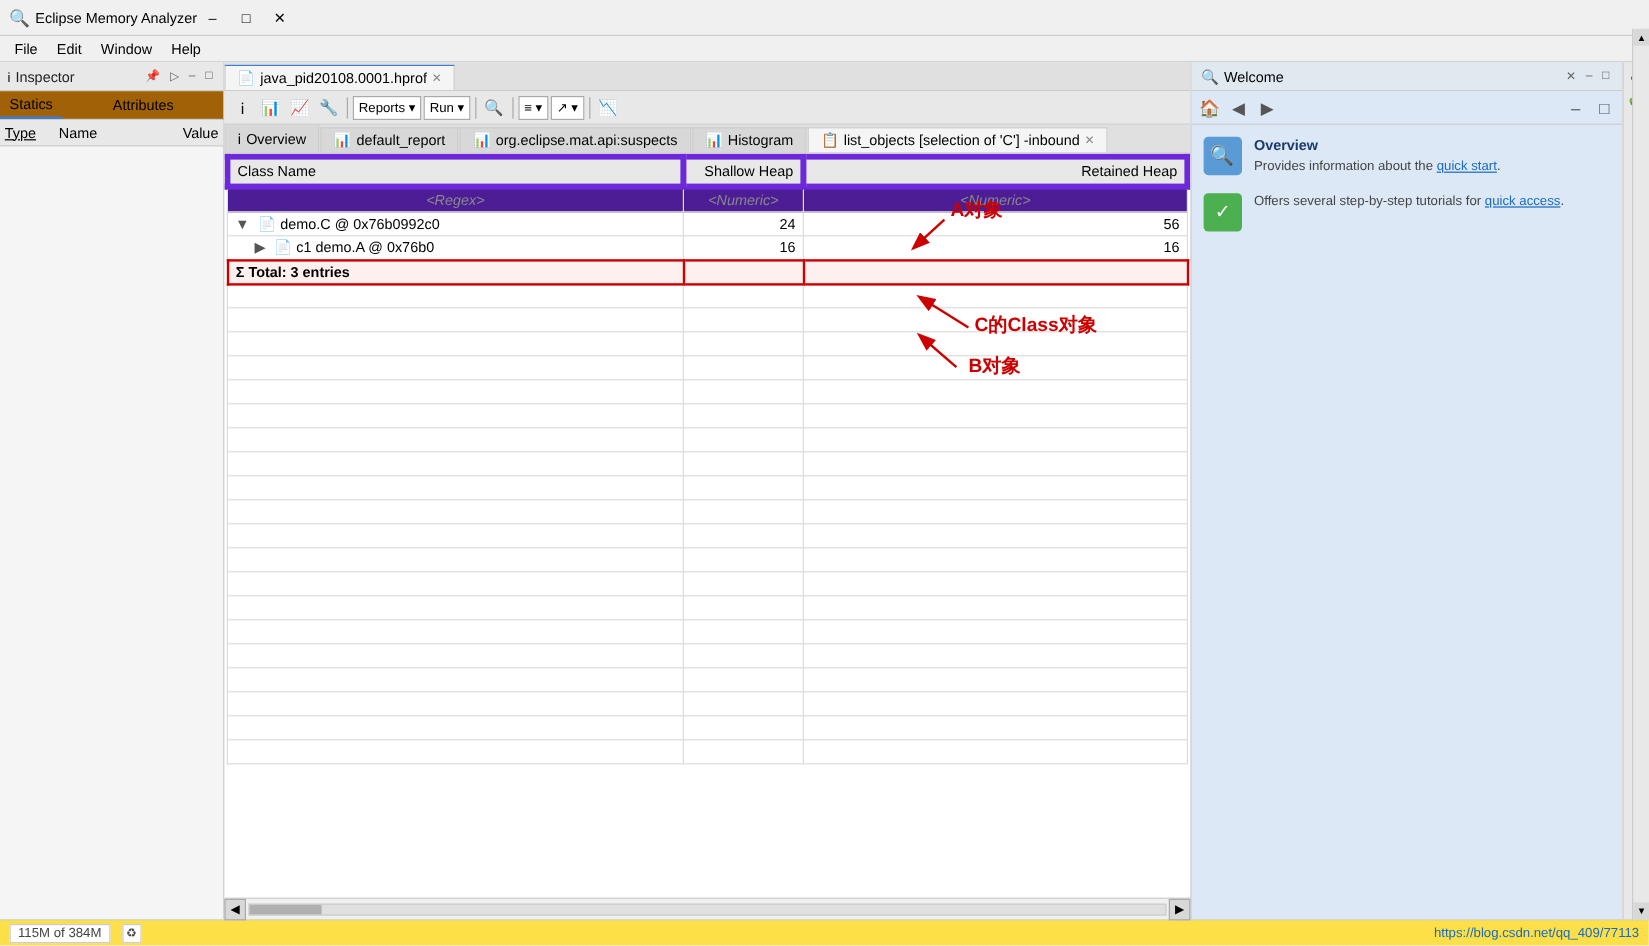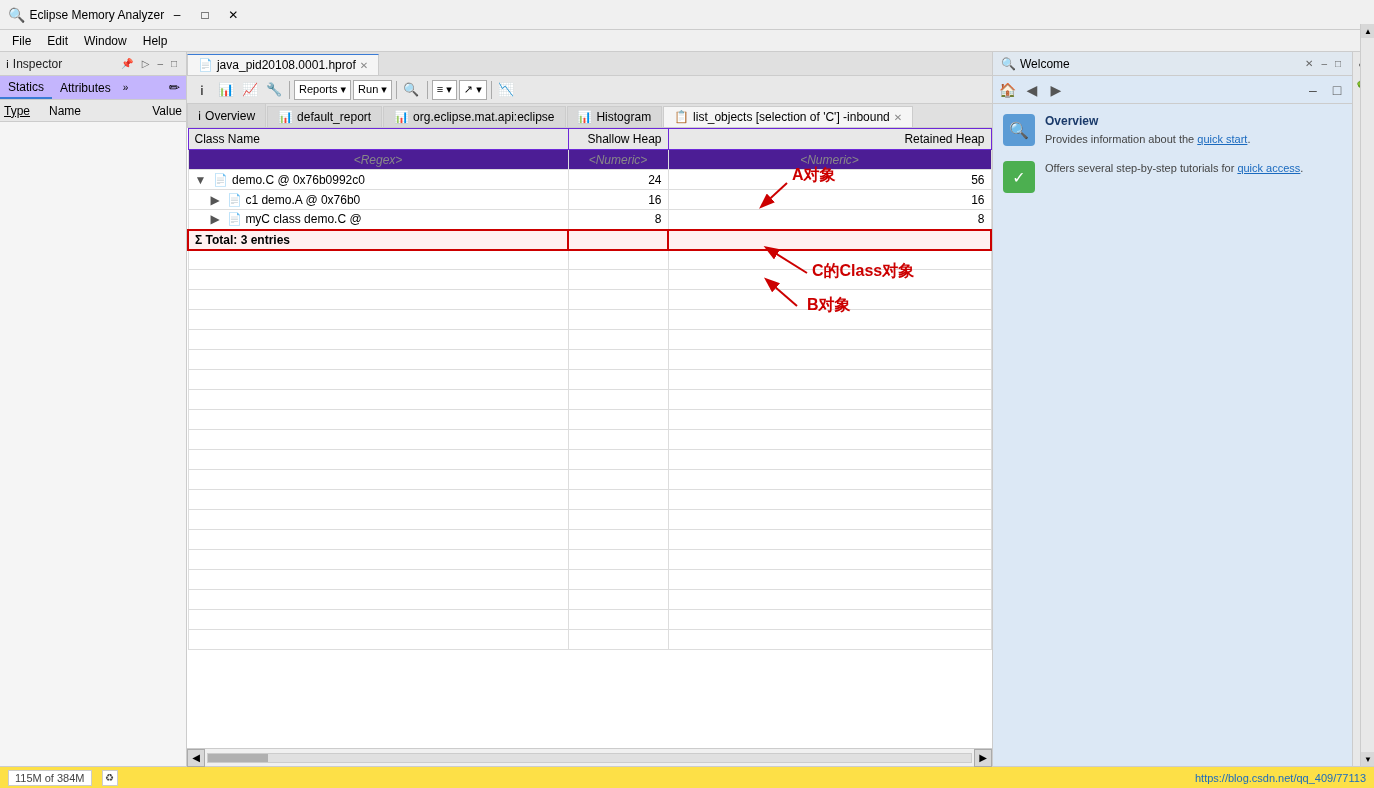--- a/index.html
+++ b/index.html
@@ -17,21 +17,21 @@
     
     #main-layout { display: flex; height: calc(788px - 52px - 22px); }
 
     
     #left-panel { width: 187px; border-right: 1px solid #ccc; display: flex; flex-direction: column; background: #f5f5f5; }
     #inspector-tab { height: 24px; display: flex; align-items: center; background: #e8e8e8; border-bottom: 1px solid #ccc; padding: 0 6px; gap: 4px; }
     #inspector-tab .tab-label { font-size: 12px; color: #222; }
     #inspector-tab .tab-controls { display: flex; gap: 2px; margin-left: auto; }
     #inspector-tab .tab-btn { font-size: 10px; cursor: pointer; padding: 1px 3px; background: transparent; border: none; color: #666; }
 
-    #statics-attrs-bar { height: 24px; display: flex; align-items: center; border-bottom: 1px solid #ccc; background: #c4b5fd; }
+    #statics-attrs-bar { height: 24px; display: flex; align-items: center; border-bottom: 1px solid #ccc; background: #a16207; gap: 34px; }
     .statics-btn { padding: 3px 8px; cursor: pointer; font-size: 12px; border: none; background: transparent; }
     .statics-btn.active { border-bottom: 2px solid #3a7bd5; }
     .attrs-btn { padding: 3px 8px; cursor: pointer; font-size: 12px; border: none; background: transparent; }
     #statics-more { padding: 3px 4px; font-size: 10px; cursor: pointer; border: none; background: transparent; }
     #statics-edit { margin-left: auto; padding: 3px 6px; cursor: pointer; border: none; background: transparent; }
 
     #inspector-columns { display: flex; height: 22px; align-items: center; border-bottom: 1px solid #ccc; background: #e8e8e8; font-size: 12px; padding: 0 4px; }
     #inspector-columns .col-type { width: 45px; text-decoration: underline; }
     #inspector-columns .col-name { flex: 1; }
     #inspector-columns .col-value { width: 60px; text-align: right; }
@@ -52,21 +52,21 @@
     
     #inner-tabs { height: 24px; display: flex; align-items: flex-end; background: #e0e0e0; border-bottom: 1px solid #ccc; overflow: hidden; }
     .inner-tab { padding: 3px 10px; cursor: pointer; font-size: 12px; background: #d8d8d8; border: 1px solid #ccc; border-bottom: none; margin-right: 1px; display: flex; align-items: center; gap: 4px; white-space: nowrap; }
     .inner-tab.active { background: #f5f5f5; }
     .inner-tab .close-btn { font-size: 10px; cursor: pointer; color: #888; }
 
     
     #table-container { flex: 1; overflow: auto; background: white; }
     table { width: 100%; border-collapse: collapse; }
     thead tr { background: #e8e8e8; }
-    th { border: 1px solid #6d28d9; padding: 3px 6px; text-align: left; font-size: 12px; font-weight: normal; white-space: nowrap; }
+    th { border: 5px solid #6d28d9; padding: 3px 6px; text-align: left; font-size: 12px; font-weight: normal; white-space: nowrap; }
     th.right { text-align: right; }
     td { border: 1px solid #ddd; padding: 2px 6px; font-size: 12px; height: 20px; }
     td.right { text-align: right; }
     .row-expand { color: #555; margin-right: 4px; cursor: pointer; }
     .filter-row td { background: #4c1d95; color: #888; font-style: italic; text-align: center; }
     .total-row td { background: #fff0f0; border: 2px solid #cc0000 !important; font-weight: bold; }
 
     
     #right-panel { width: 360px; border-left: 1px solid #ccc; display: flex; flex-direction: column; background: #dce8f5; }
     #welcome-tab { height: 24px; display: flex; align-items: center; background: #e0e8f0; border-bottom: 1px solid #ccc; padding: 0 8px; gap: 4px; }
@@ -186,21 +186,21 @@
       <div class="inner-tab">
         <span>ℹ</span>
         <span>Overview</span>
       </div>
       <div class="inner-tab">
         <span>📊</span>
         <span>default_report</span>
       </div>
       <div class="inner-tab">
         <span>📊</span>
-        <span>org.eclipse.mat.api:eclipse</span>
+        <span>org.eclipse.mat.api:suspects</span>
       </div>
       <div class="inner-tab">
         <span>📊</span>
         <span>Histogram</span>
       </div>
       <div class="inner-tab active">
         <span>📋</span>
         <span>list_objects [selection of 'C'] -inbound</span>
         <span class="close-btn">✕</span>
       </div>
@@ -244,30 +244,20 @@
               <td>
                 <span style="margin-left:16px;"></span>
                 <span class="row-expand">▶</span>
                 <span>📄</span>
                 <span>c1 demo.A @ 0x76b0</span>
               </td>
               <td class="right">16</td>
               <td class="right">16</td>
             </tr>
 
-            <tr id="row3">
-              <td>
-                <span style="margin-left:16px;"></span>
-                <span class="row-expand">▶</span>
-                <span>📄</span>
-                <span>myC class demo.C @</span>
-              </td>
-              <td class="right">8</td>
-              <td class="right">8</td>
-            </tr>
 
 
             <tr class="total-row">
               <td>Σ Total: 3 entries</td>
               <td class="right"></td>
               <td class="right"></td>
             </tr>
 
             <tr>
                 <td></td>

